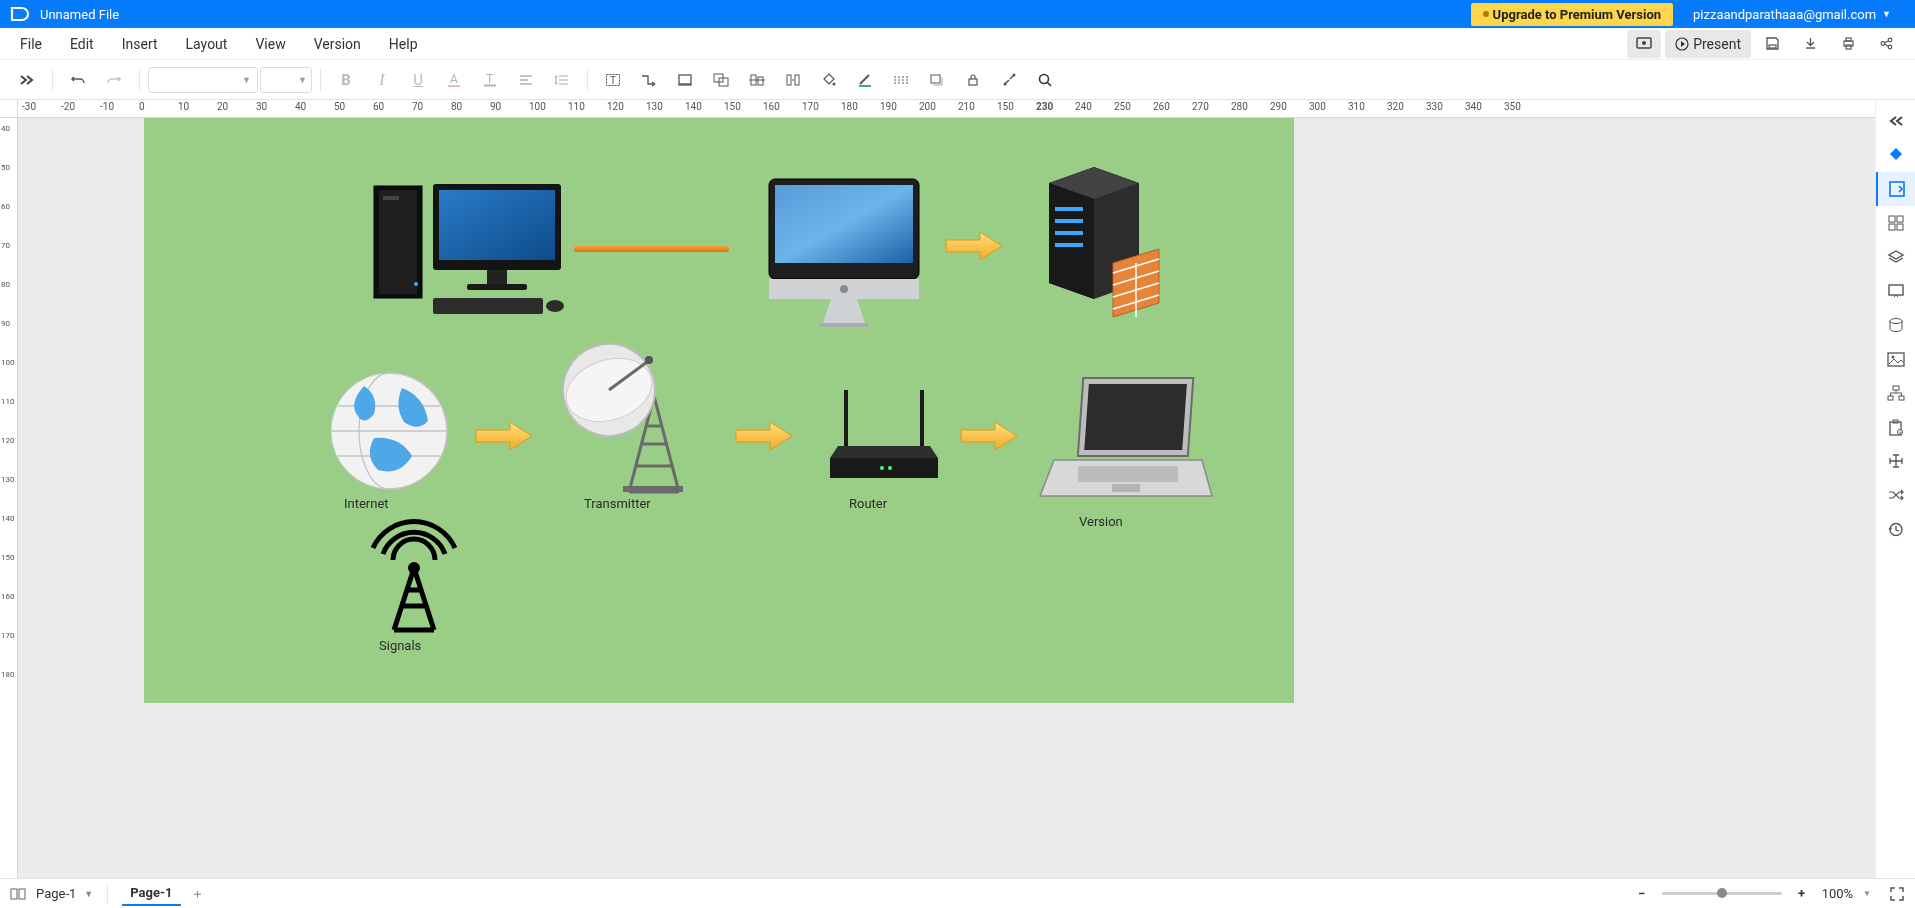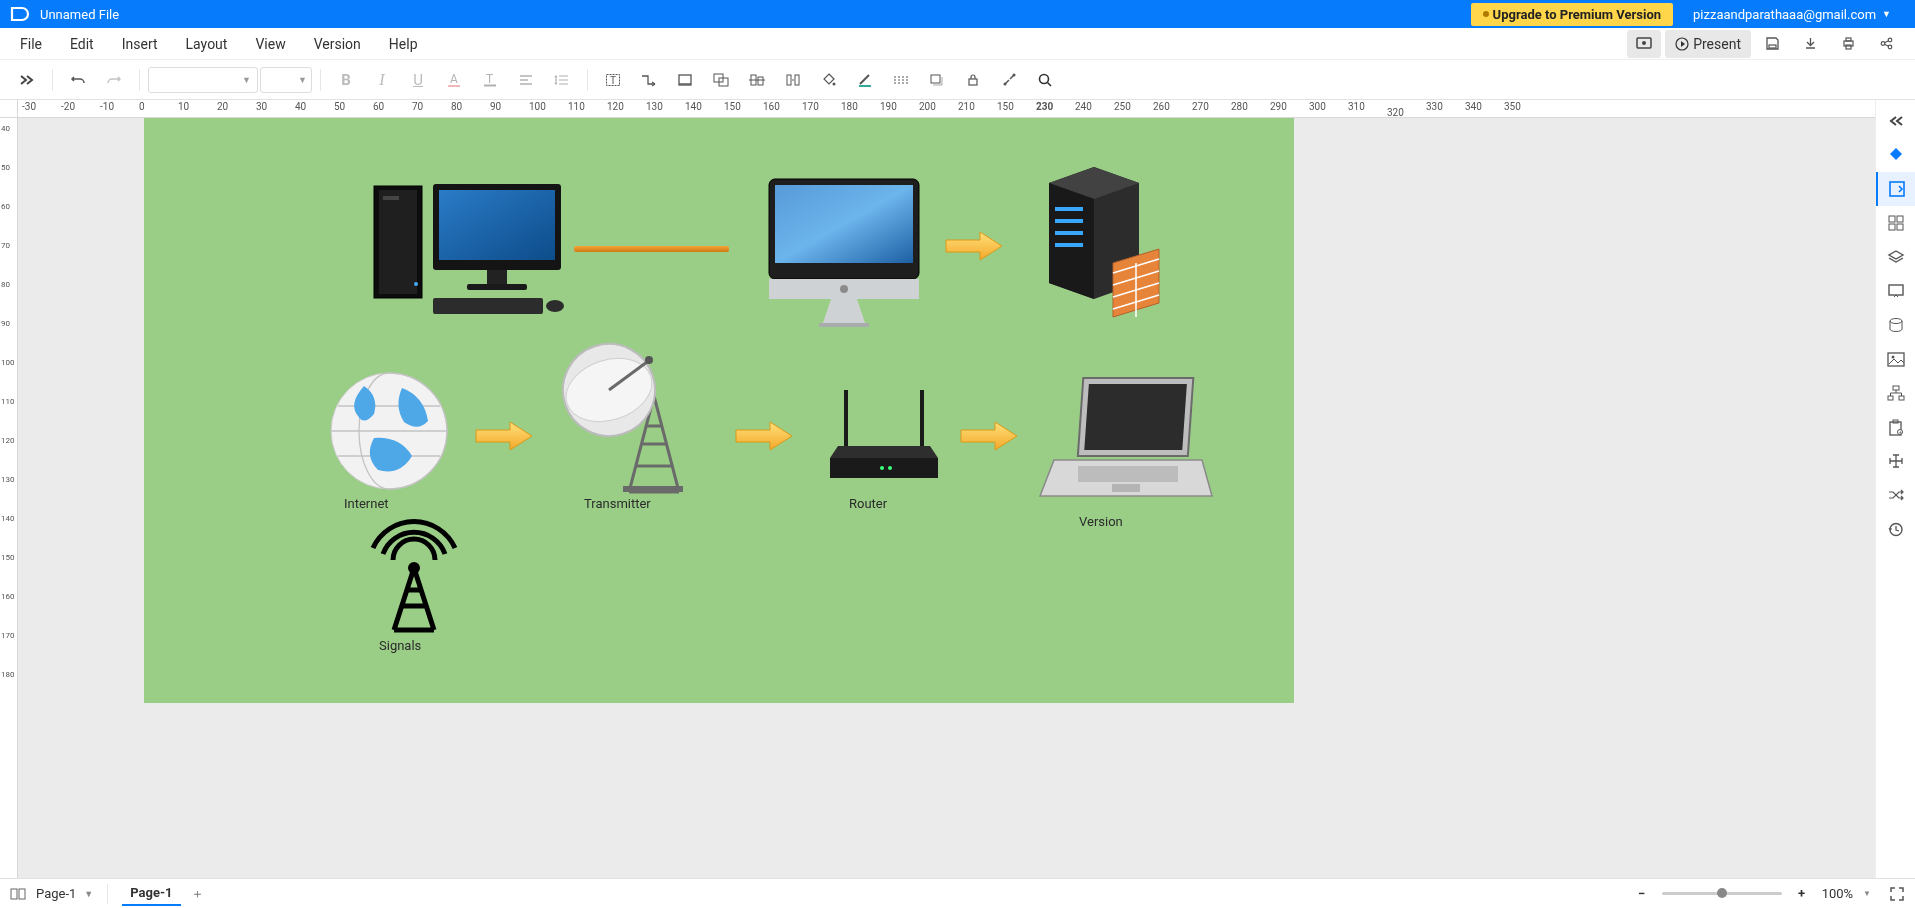--- a/index.html
+++ b/index.html
@@ -304,21 +304,21 @@
           <span style="left: 979px;">150</span>
           <span style="left: 1018px; font-weight: bold;">230</span>
           <span style="left: 1057px;">240</span>
           <span style="left: 1096px;">250</span>
           <span style="left: 1135px;">260</span>
           <span style="left: 1174px;">270</span>
           <span style="left: 1213px;">280</span>
           <span style="left: 1252px;">290</span>
           <span style="left: 1291px;">300</span>
           <span style="left: 1330px;">310</span>
-          <span style="left: 1369px; margin-top: 6px;">320</span>
+          <span style="left: 1369px;">320</span>
           <span style="left: 1408px;">330</span>
           <span style="left: 1447px;">340</span>
           <span style="left: 1486px;">350</span>
         </div>
     </div>
     <div class="canvaswrap">
       <div class="ruler-v" id="rulerV">
           <span style="top: 6px;">40</span>
           <span style="top: 45px;">50</span>
           <span style="top: 84px;">60</span>

